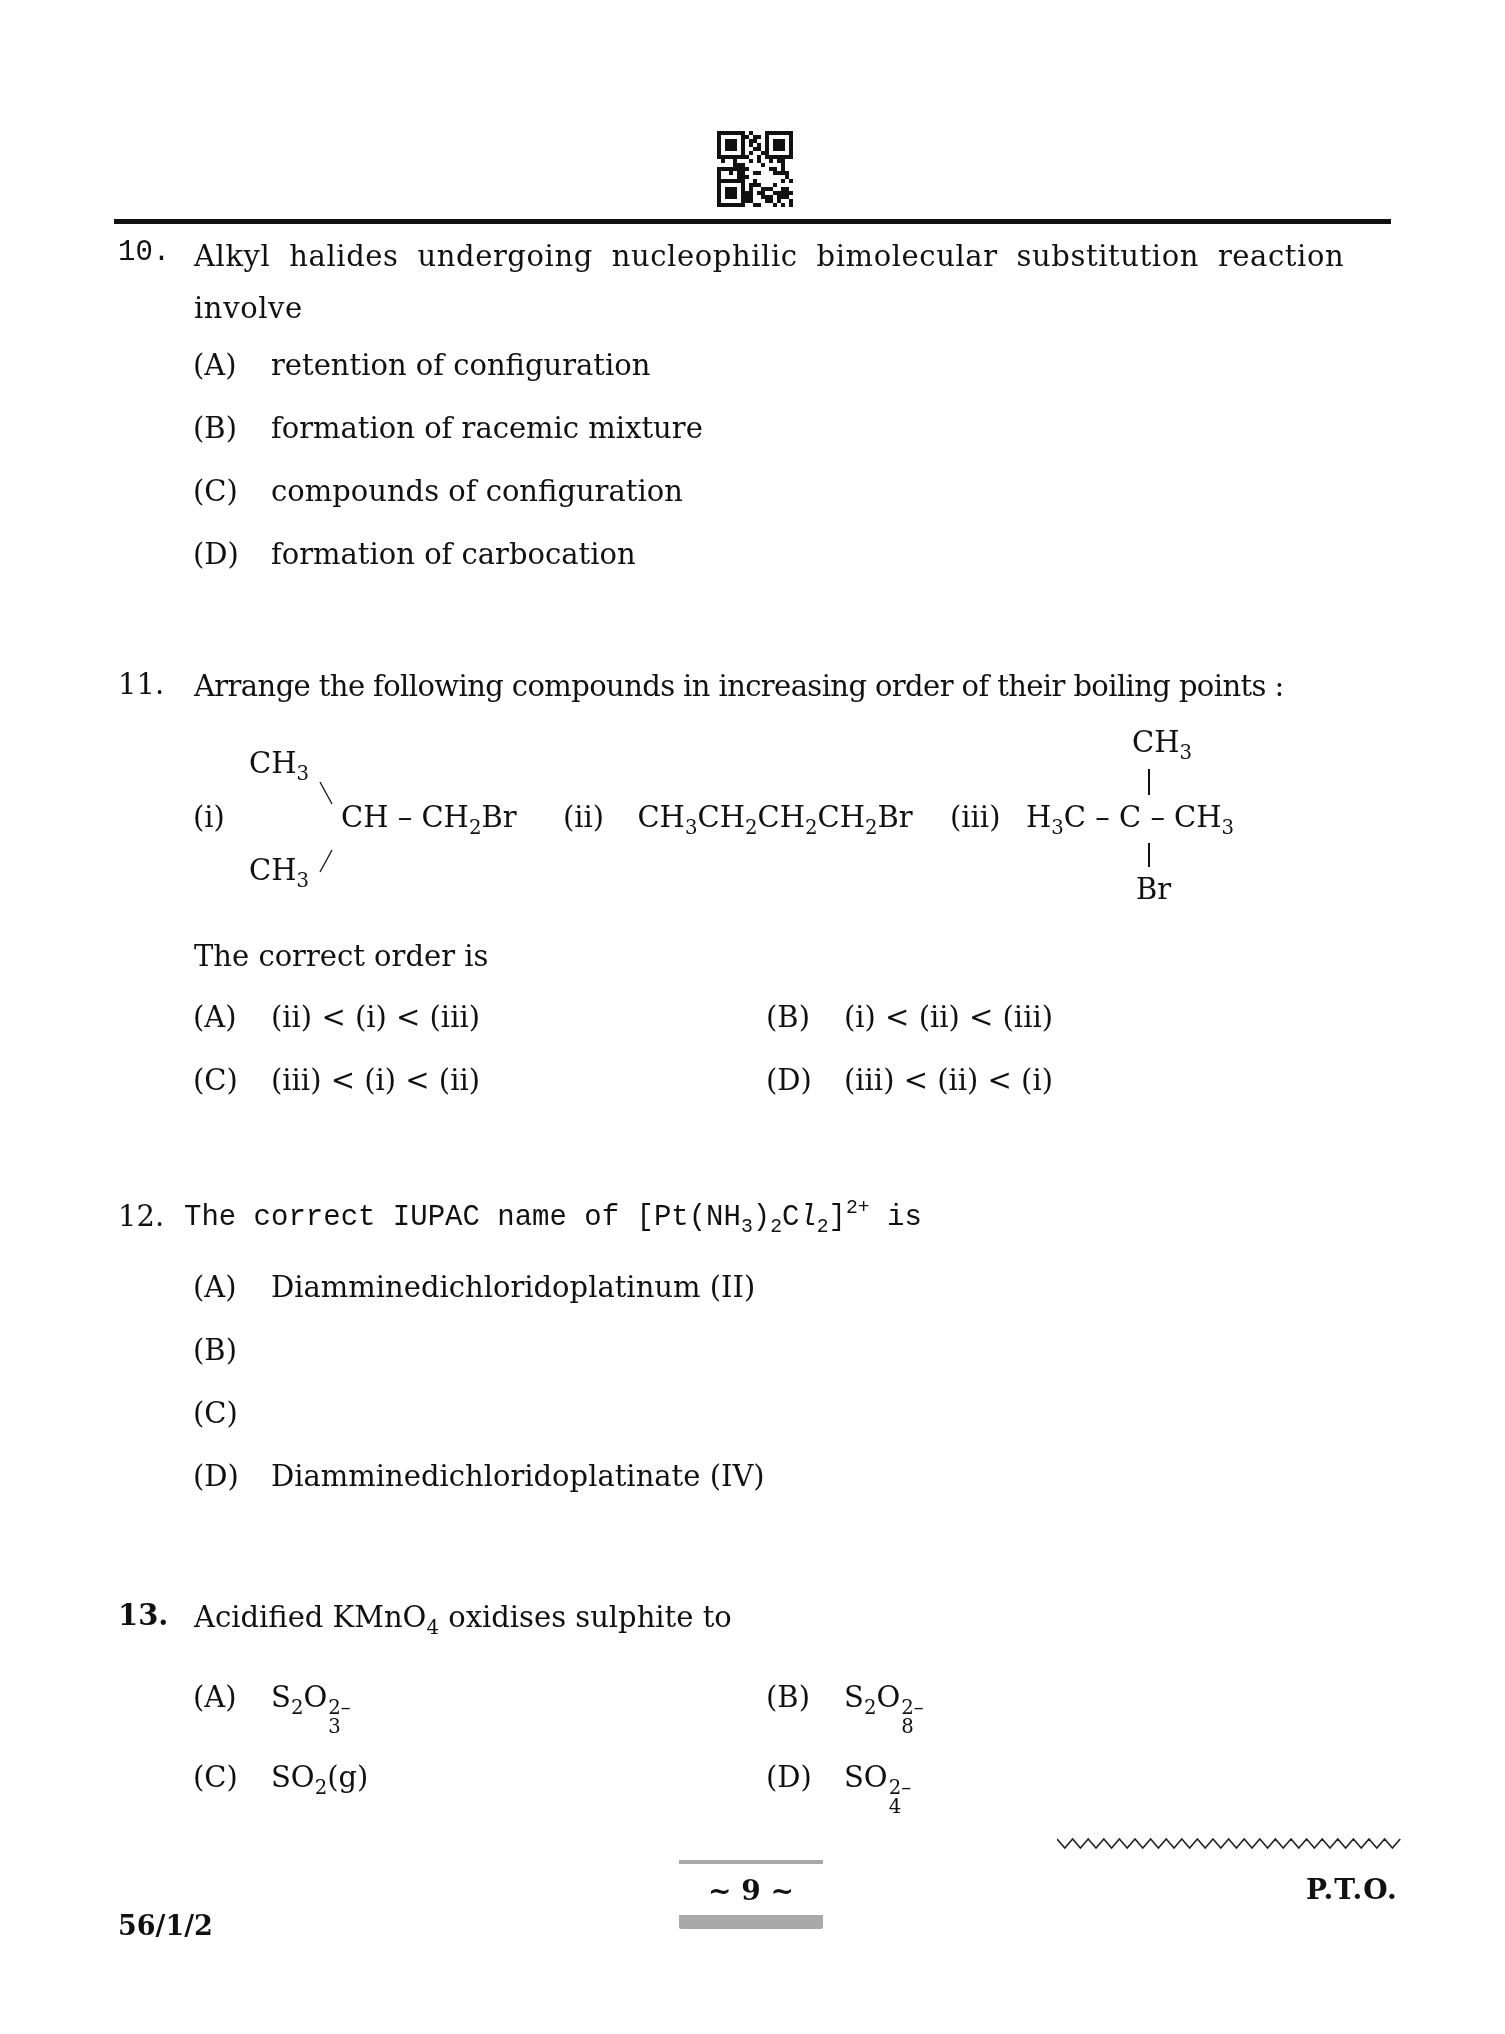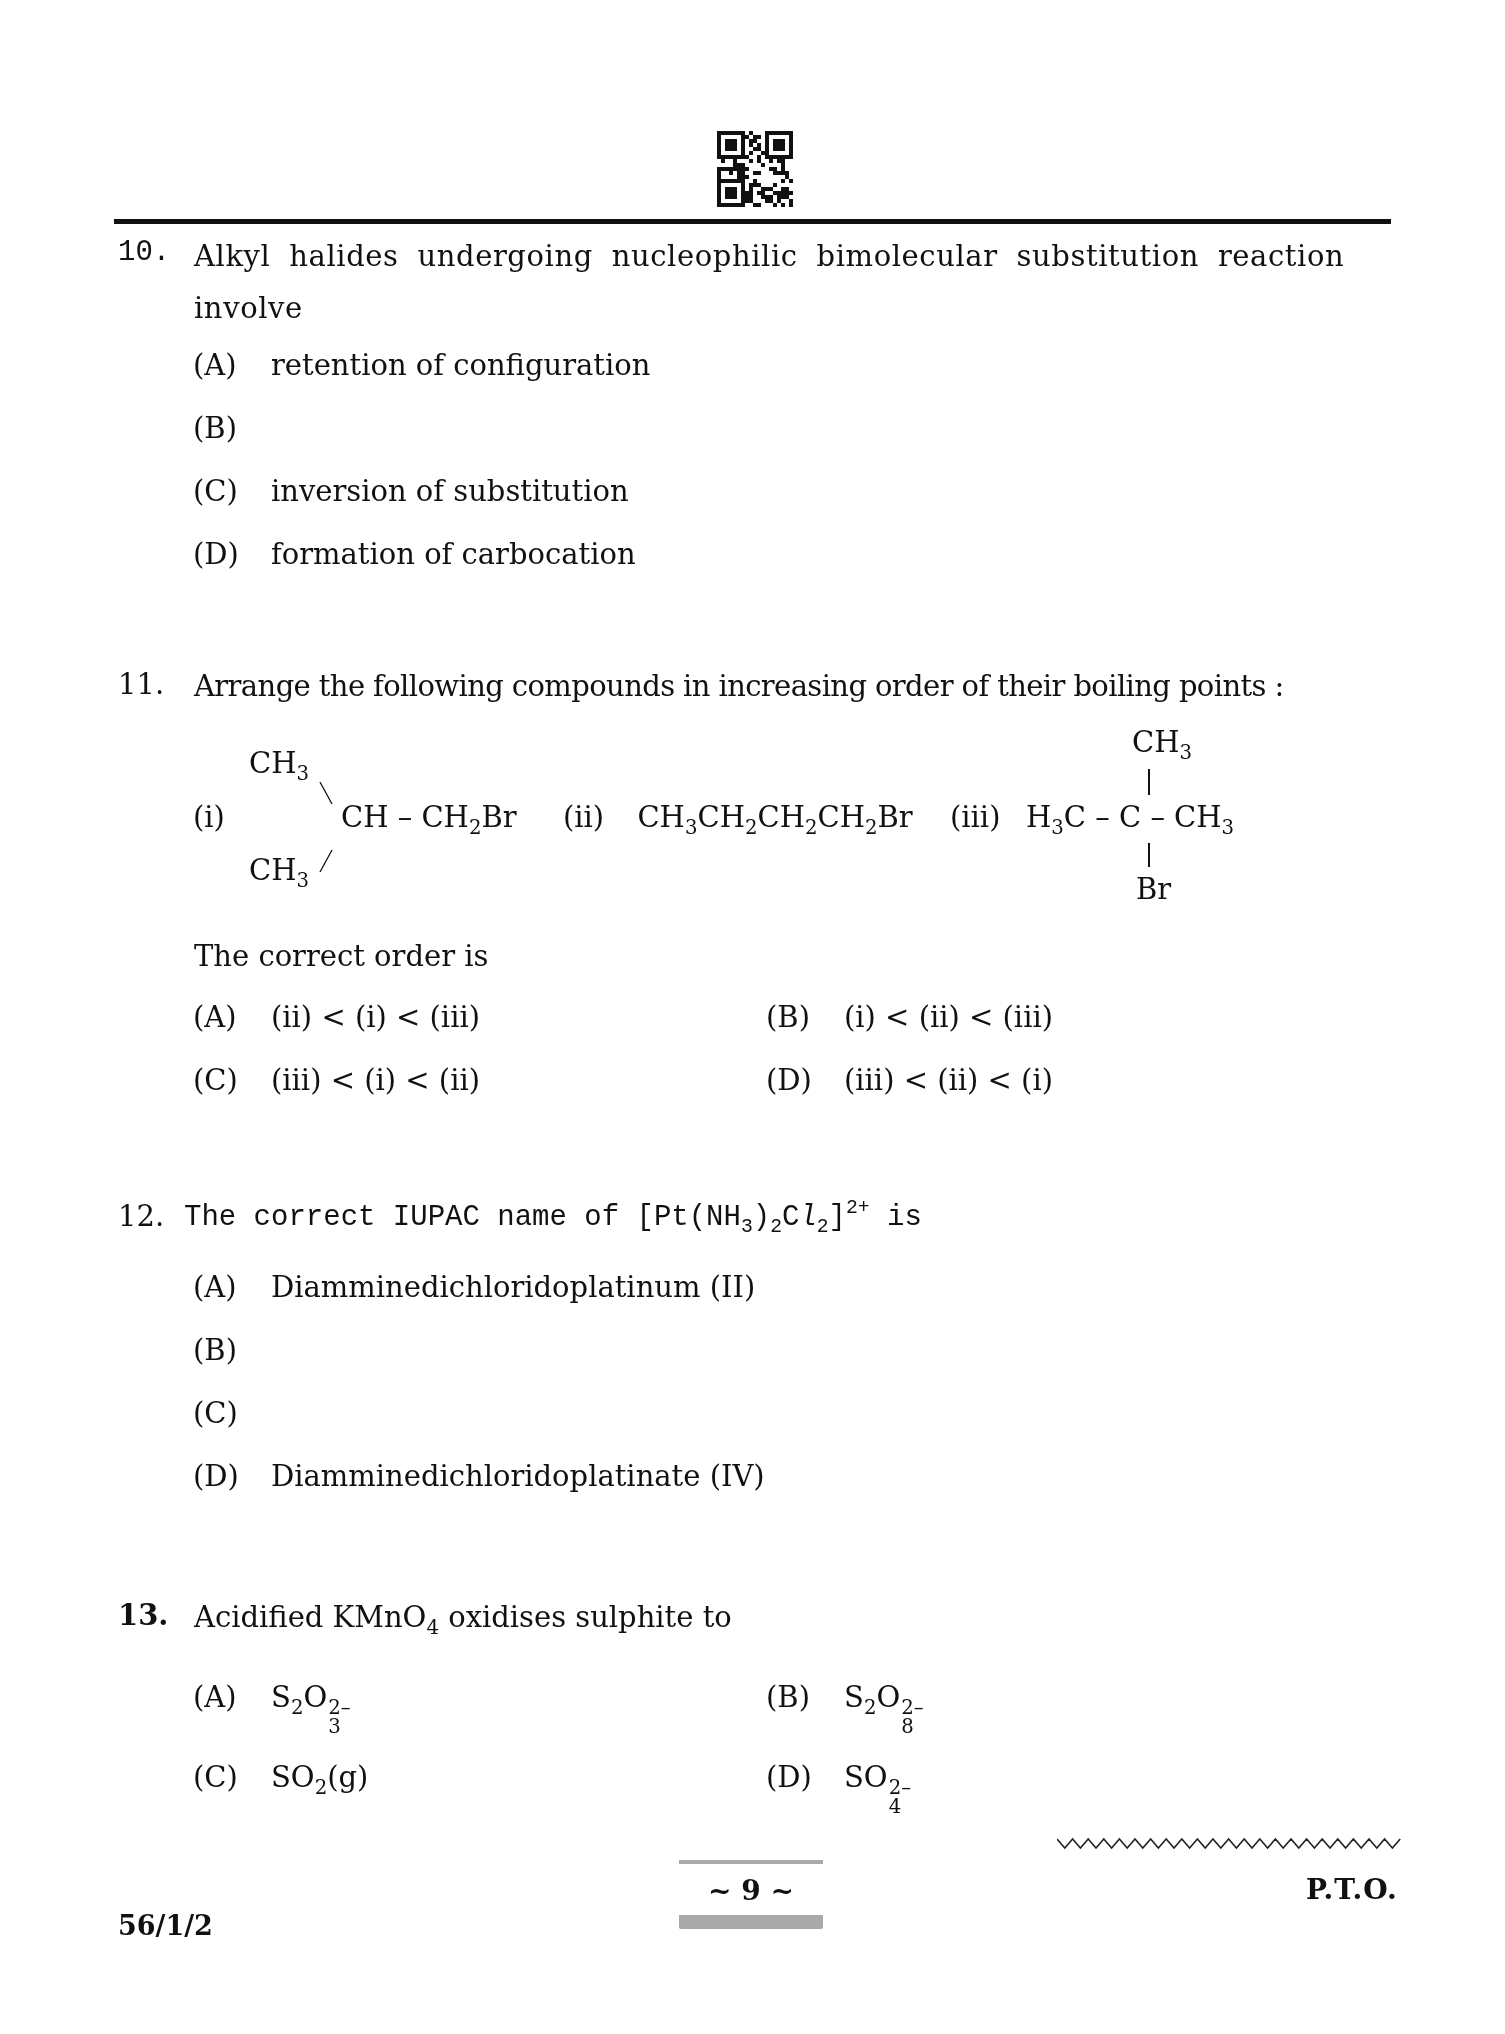--- a/index.html
+++ b/index.html
@@ -414,24 +414,25 @@
     <div>involve</div>
   </div>
 </div>
 <div class="abs" style="left:193px; top:348px;">
   <div class="opt" style="position:absolute; top:0; white-space:nowrap;">
       <span class="lbl">(A)</span>
       <span>retention of configuration</span>
     </div>
   <div class="opt" style="position:absolute; top:63px; white-space:nowrap;">
       <span class="lbl">(B)</span>
+      <span>formation of racemic mixture</span>
     </div>
   <div class="opt" style="position:absolute; top:126px; white-space:nowrap;">
       <span class="lbl">(C)</span>
-      <span>inversion of substitution</span>
+      <span>compounds of configuration</span>
     </div>
   <div class="opt" style="position:absolute; top:189px; white-space:nowrap;">
       <span class="lbl">(D)</span>
       <span>formation of carbocation</span>
     </div>
 </div>
 
 <span class="abs qnum" style="left:118px; top:667px;">11.</span>
 <span class="abs qtext" style="left:194px; top:660px; letter-spacing:-0.6px; white-space:nowrap;">Arrange the following compounds in increasing order of their boiling points :</span>
 

